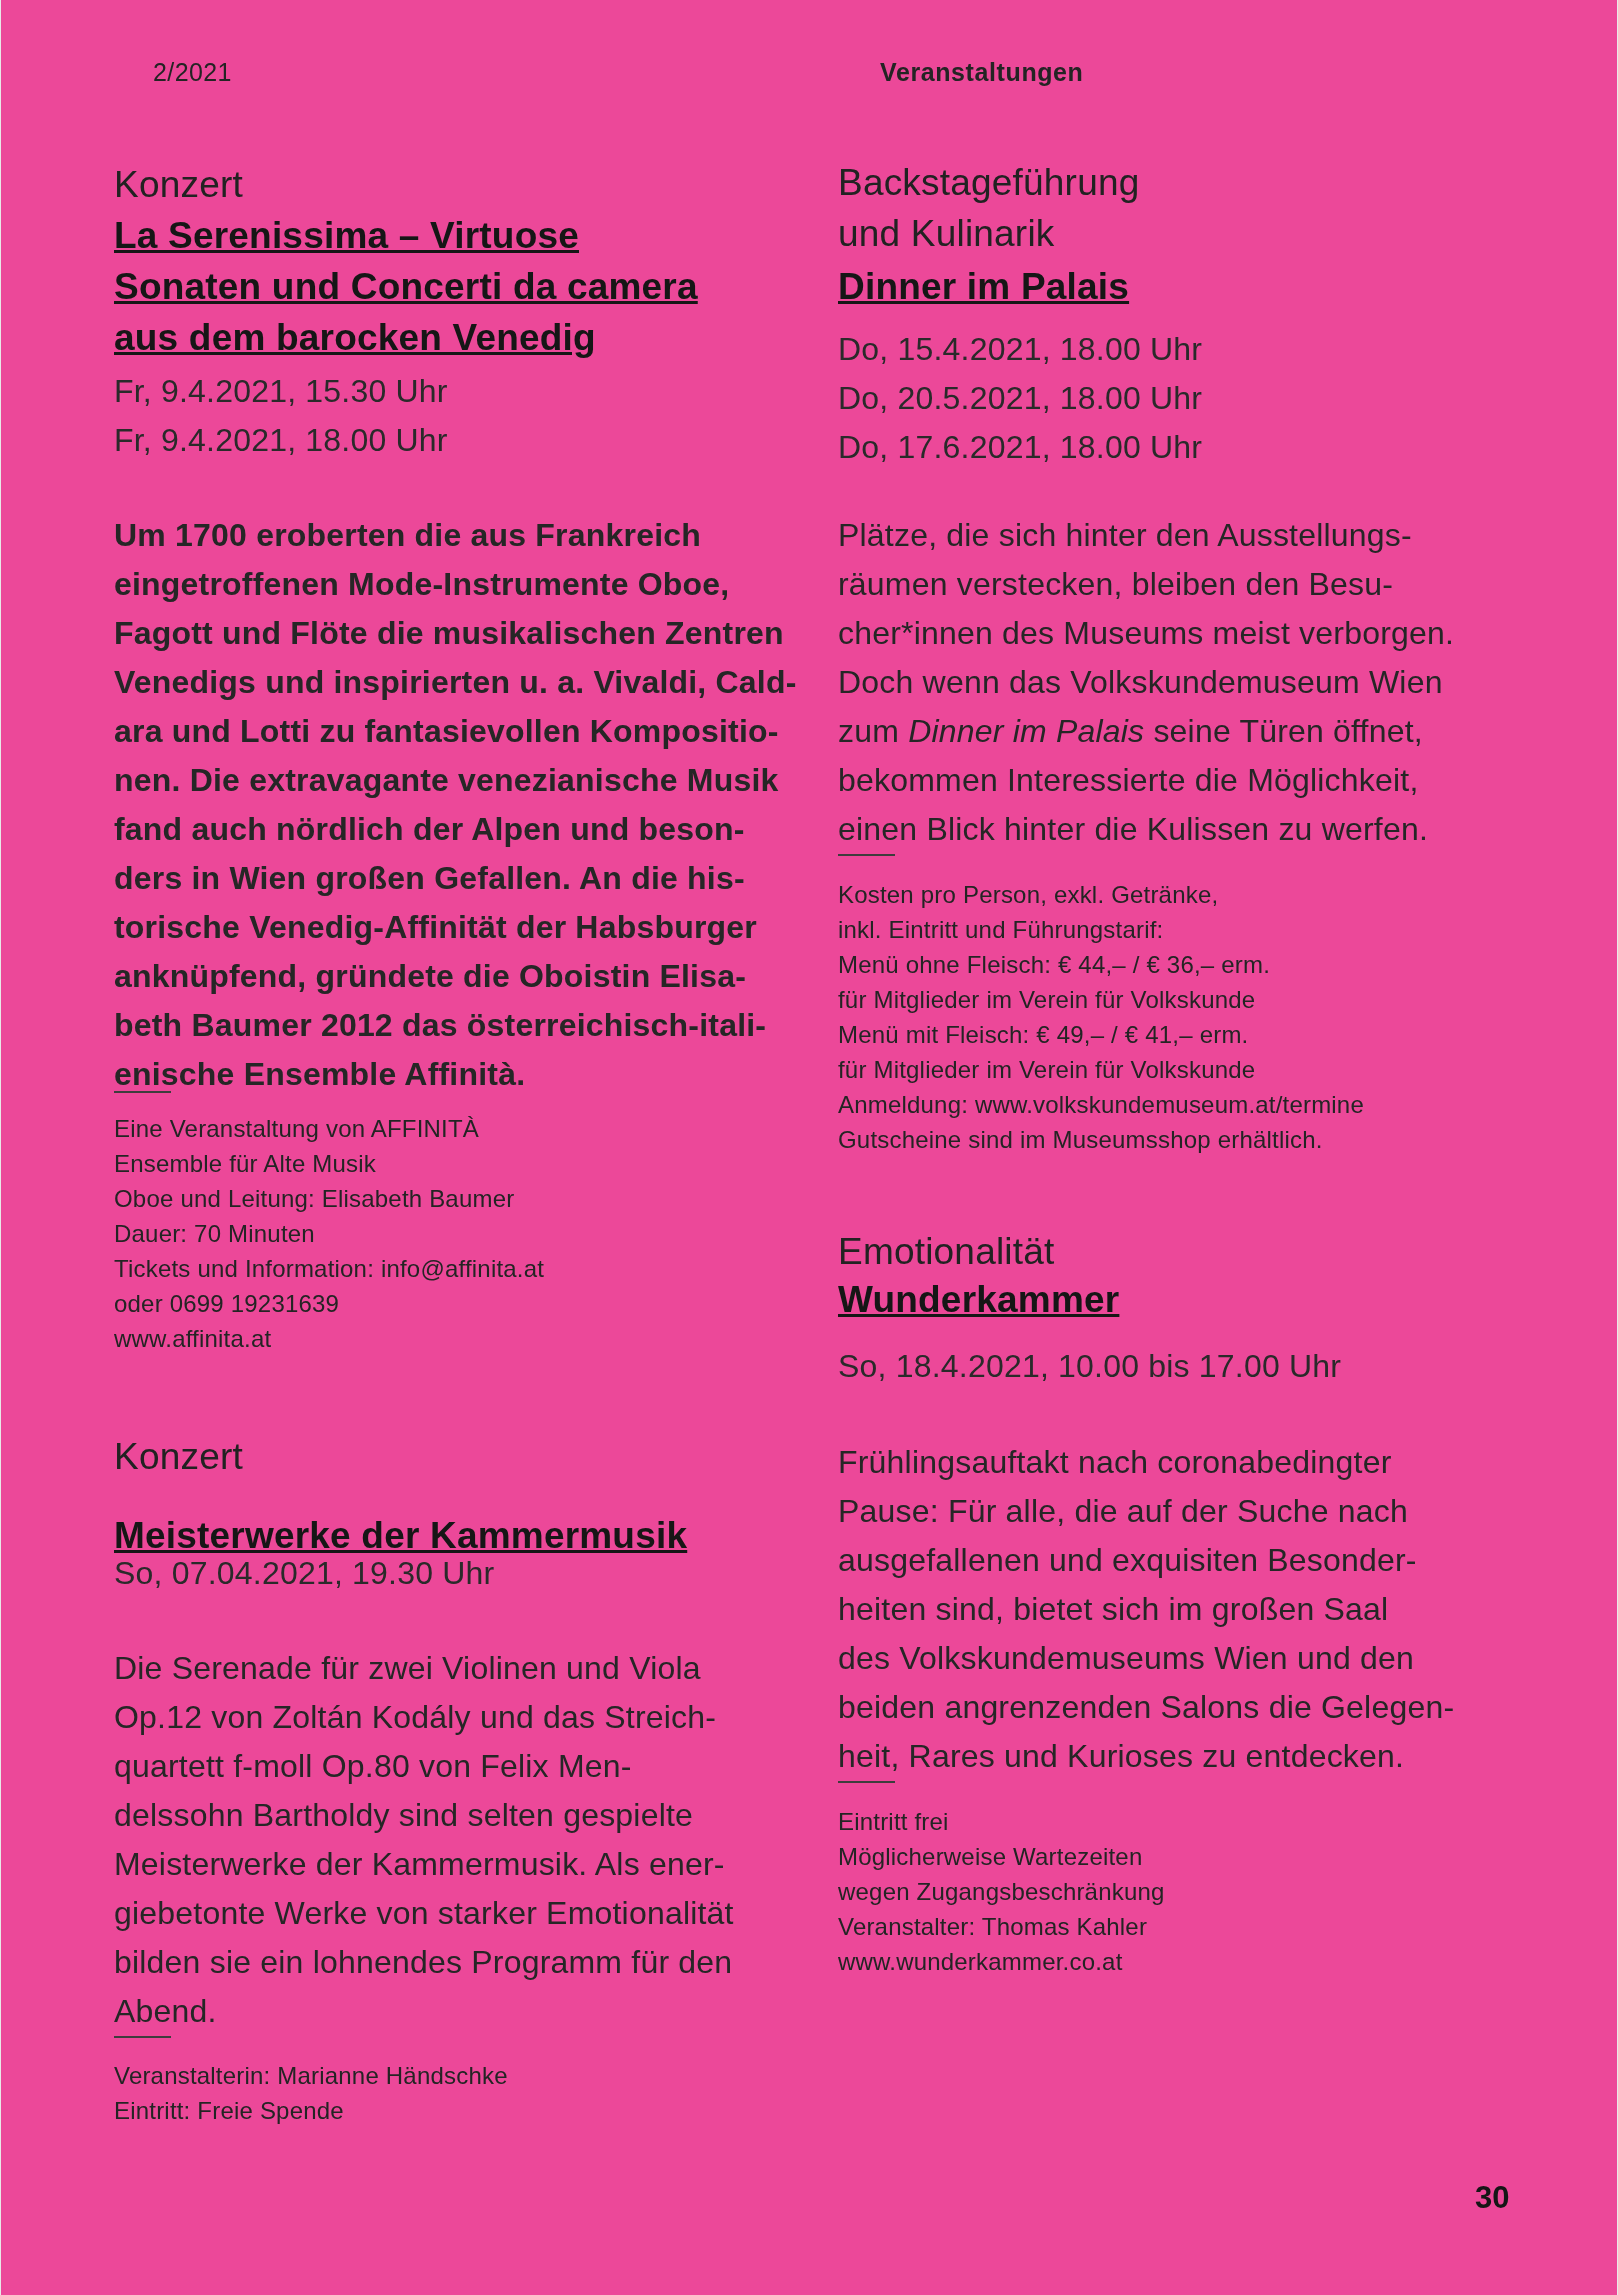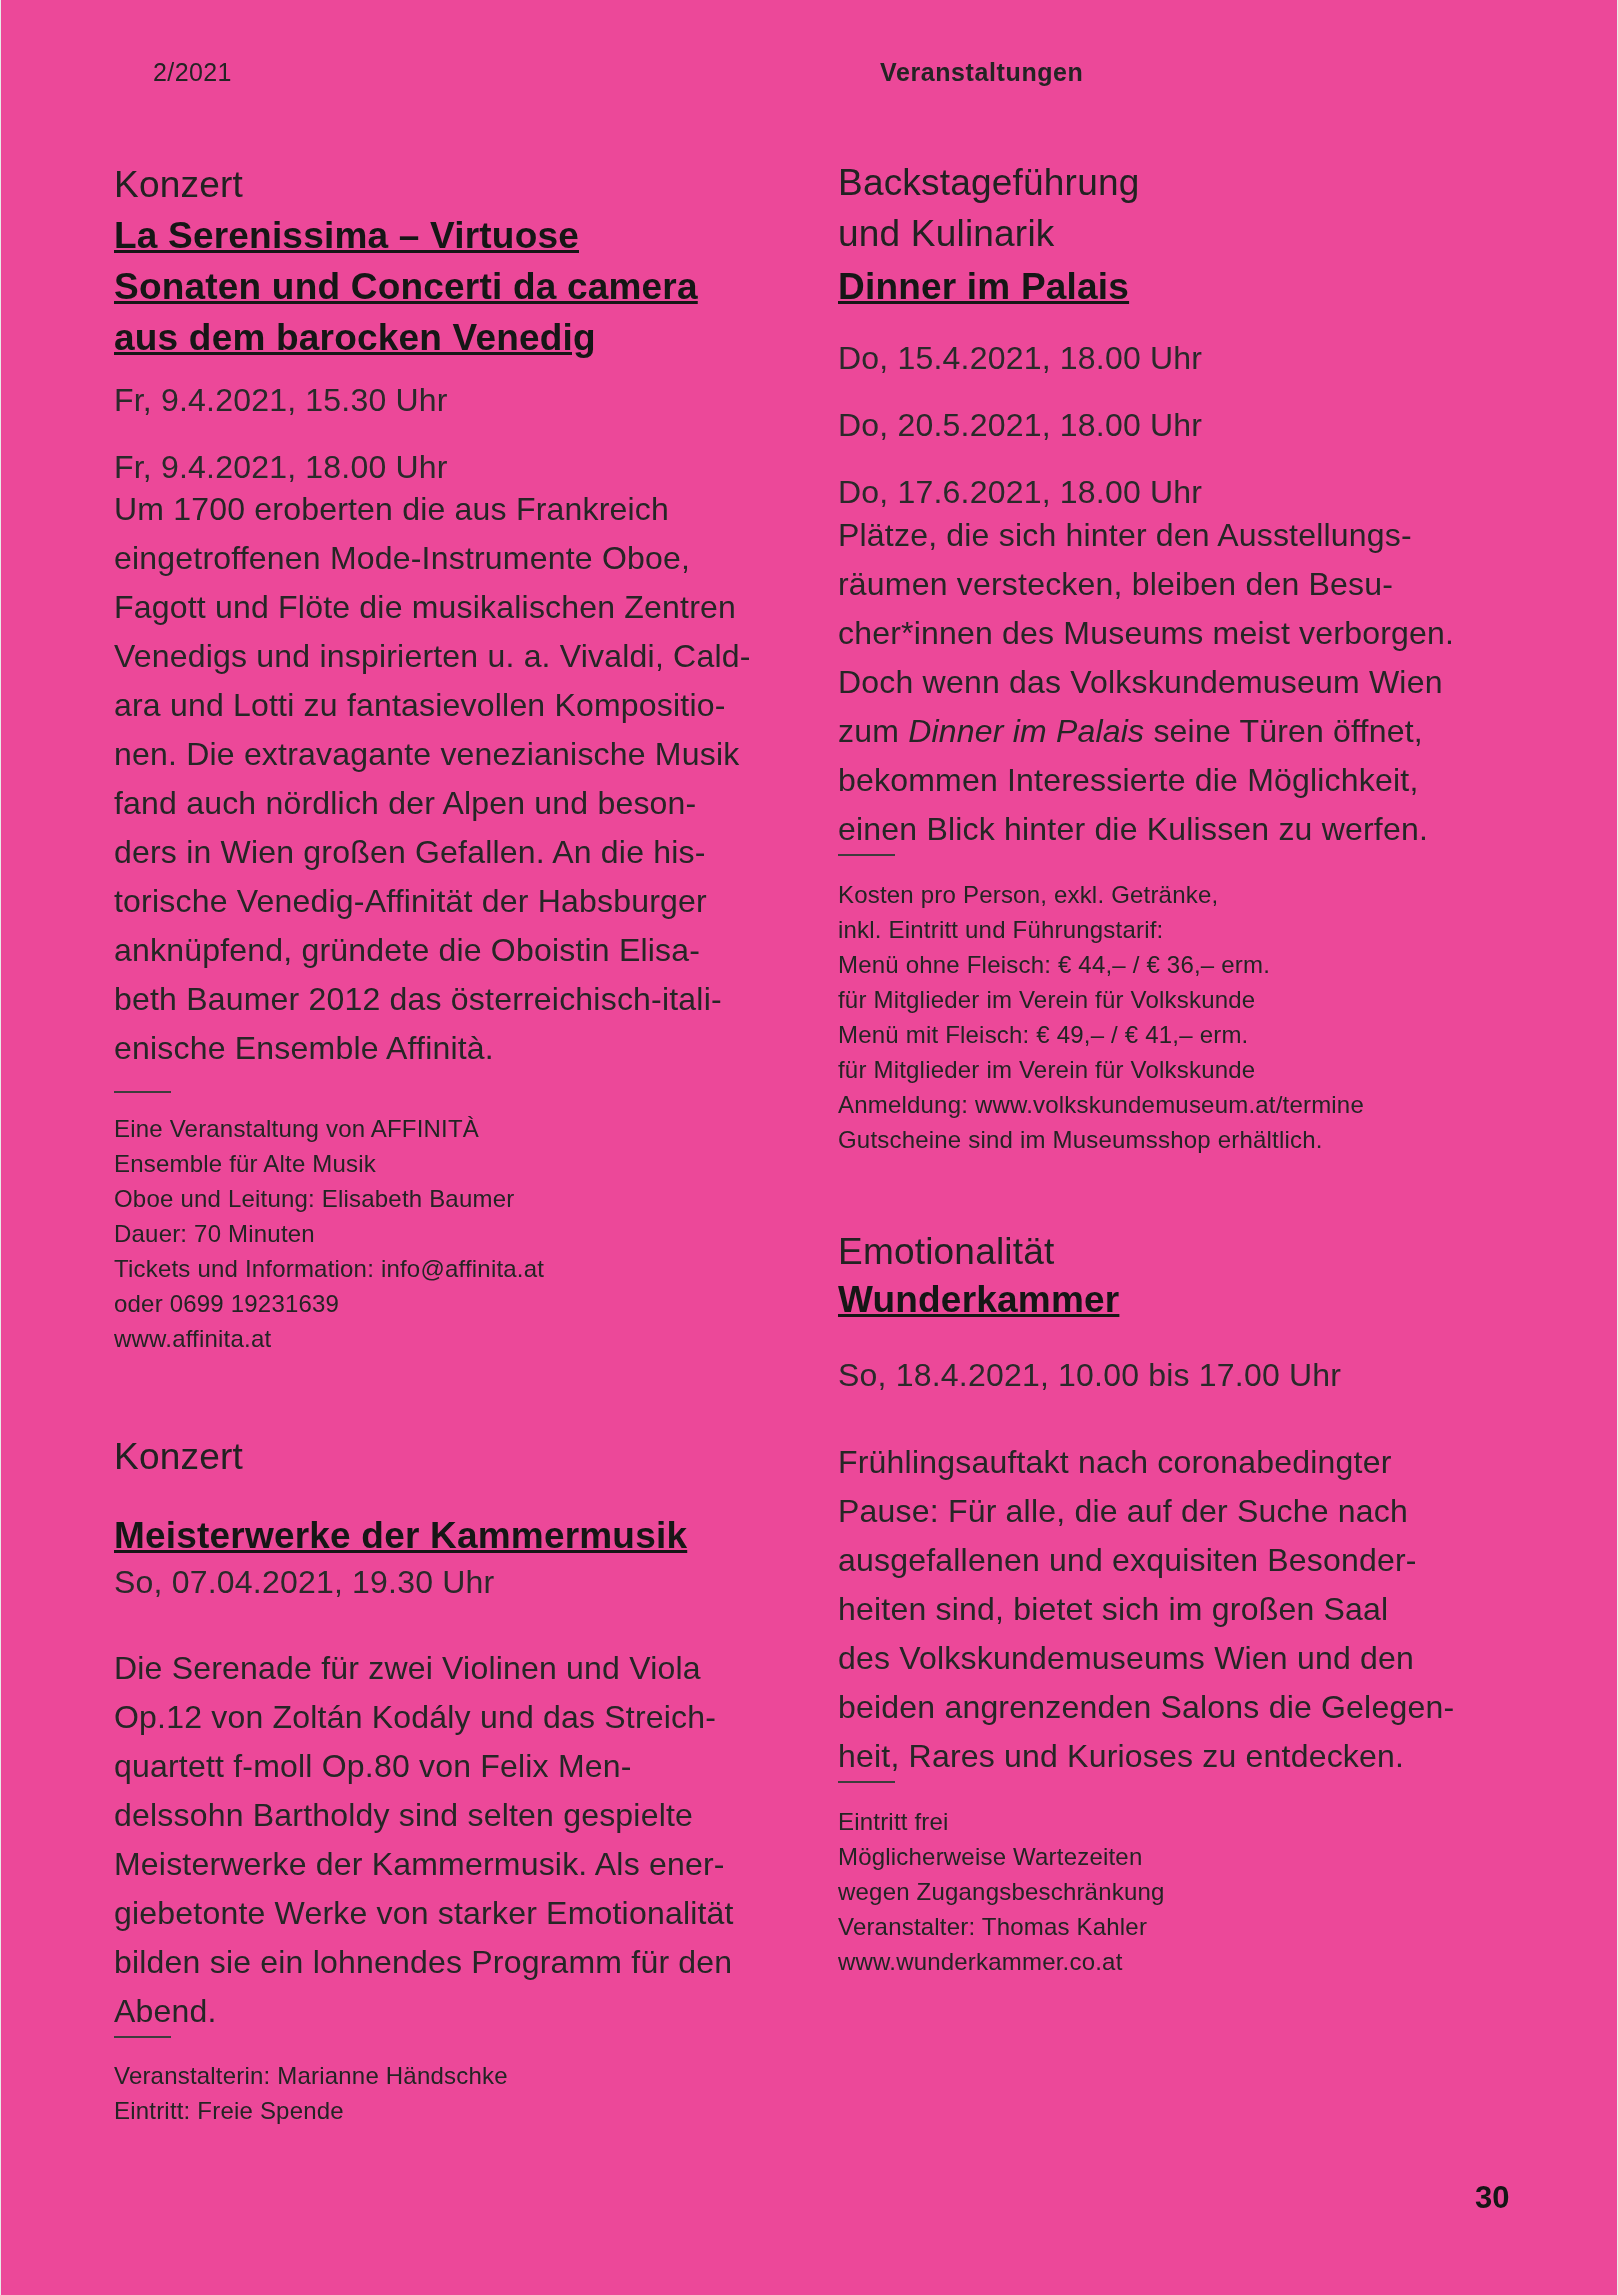--- a/index.html
+++ b/index.html
@@ -37,21 +37,21 @@
   .title {
     font-size: 37px;
     line-height: 51px;
     font-weight: 700;
     letter-spacing: 0.2px;
     color: #161616;
     text-decoration: underline;
   }
   .dates {
     font-size: 32px;
-    line-height: 67px;
+    line-height: 49px;
     color: #2a2a2a;
     letter-spacing: 0.2px;
   }
   .body-text {
     font-size: 32px;
     line-height: 49px;
     color: #262626;
     letter-spacing: 0.2px;
   }
   .body-text .it { font-style: italic; }
@@ -82,21 +82,21 @@
 
   <div class="abs meta" style="left:152px; top:56px;">2/2021</div>
   <div class="abs meta bold" style="left:879px; top:56px;">Veranstaltungen</div>
 
   <div class="abs col-l category" style="top:159px;">Konzert</div>
   <div class="abs col-l title" style="top:210px;">La Serenissima – Virtuose
 Sonaten und Concerti da camera
 aus dem barocken Venedig</div>
   <div class="abs col-l dates" style="top:367px;">Fr, 9.4.2021, 15.30 Uhr
 Fr, 9.4.2021, 18.00 Uhr</div>
-  <div class="abs col-l body-text" style="top:485px;">Um 1700 eroberten die aus Frankreich
+  <div class="abs col-l body-text" style="top:511px;font-weight:bold;">Um 1700 eroberten die aus Frankreich
 eingetroffenen Mode-Instrumente Oboe,
 Fagott und Flöte die musikalischen Zentren
 Venedigs und inspirierten u. a. Vivaldi, Cald-
 ara und Lotti zu fantasievollen Kompositio-
 nen. Die extravagante venezianische Musik
 fand auch nördlich der Alpen und beson-
 ders in Wien großen Gefallen. An die his-
 torische Venedig-Affinität der Habsburger
 anknüpfend, gründete die Oboistin Elisa-
 beth Baumer 2012 das österreichisch-itali-

